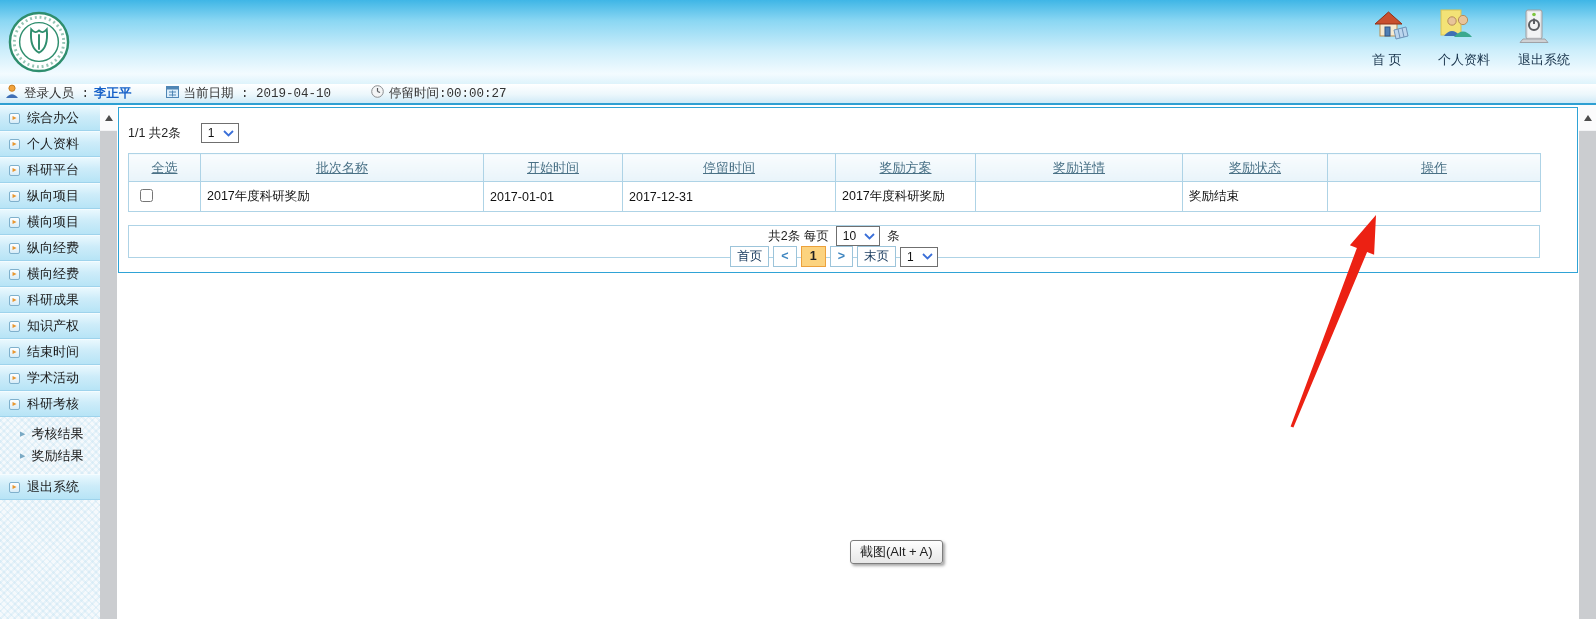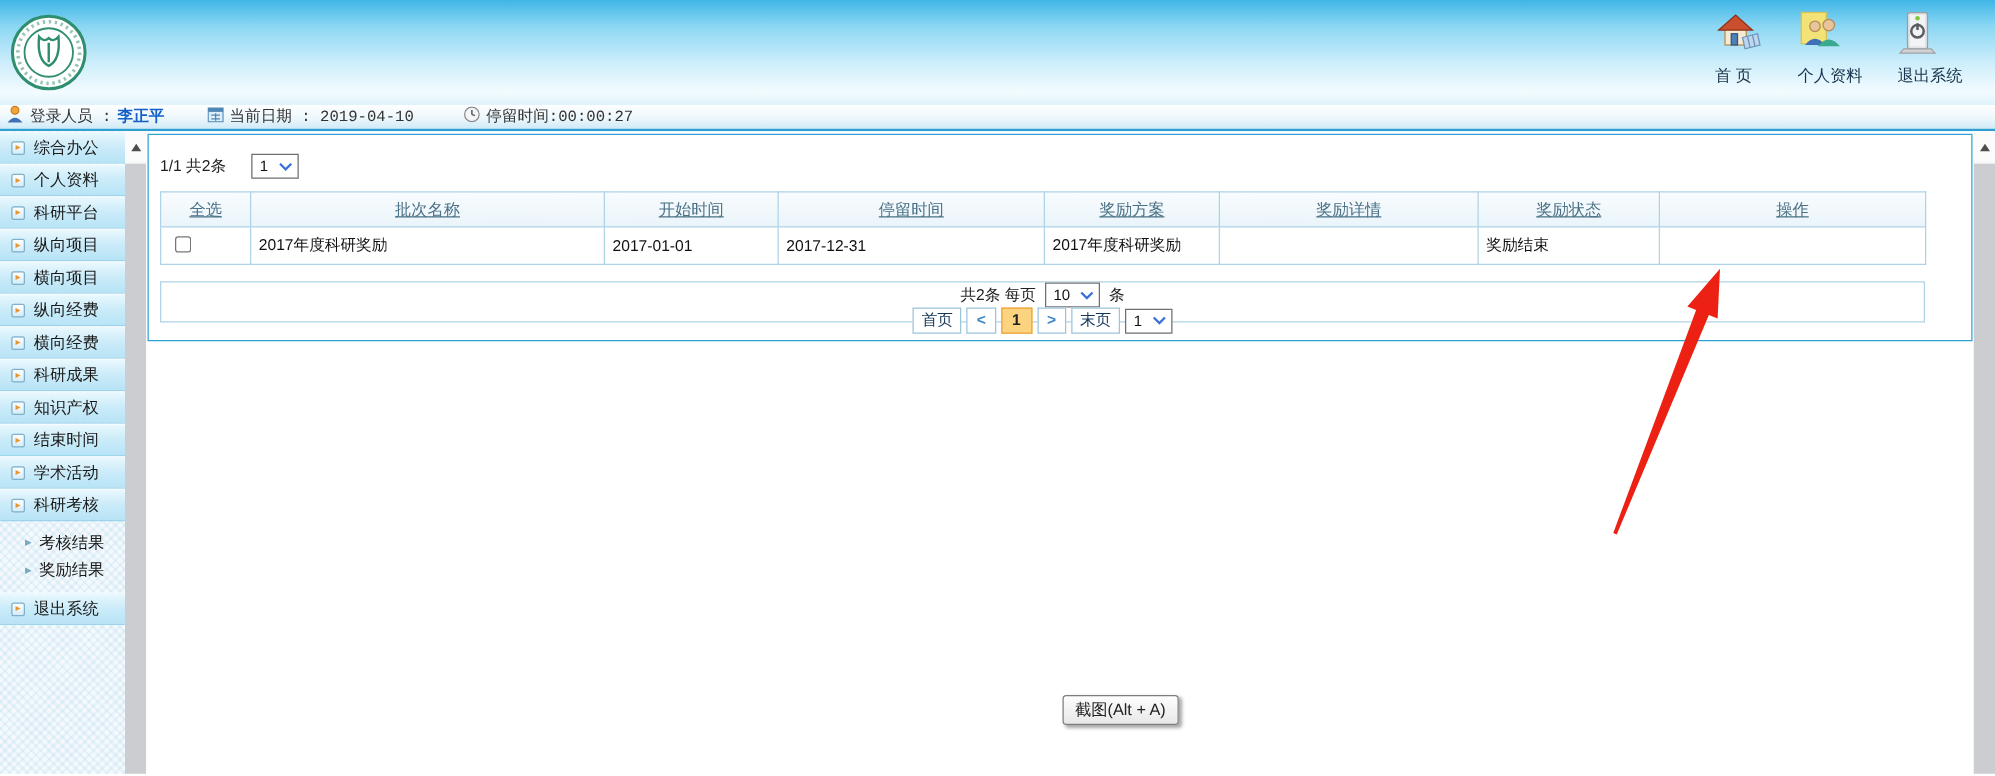--- a/index.html
+++ b/index.html
@@ -116,21 +116,21 @@
   .pg-current {
     border:1px solid var(--page-current-border,#eca13c);
     background:var(--page-current-bg,#fcd37f);
     color:#222; font-weight:bold; padding:2px 8px;
   }
 
   
   .annotation-arrow { position:absolute; left:0; top:0; pointer-events:none; z-index:40; }
   .arrow-shape { fill:var(--arrow-red,#ec2113); }
   .screenshot-tooltip {
-    position:absolute; left:850px; top:556px; z-index:45;
+    position:absolute; left:850px; top:540px; z-index:45;
     border:1px solid #7d7d7d; border-radius:3px;
     background:linear-gradient(180deg,#fefefe,#e7e7e7);
     box-shadow:2px 2px 3px rgba(0,0,0,0.35);
     font-size:13px; color:#222; padding:2px 9px; white-space:nowrap;
   }
 </style>
 </head>
 <body>
 
 <div class="app-header">

